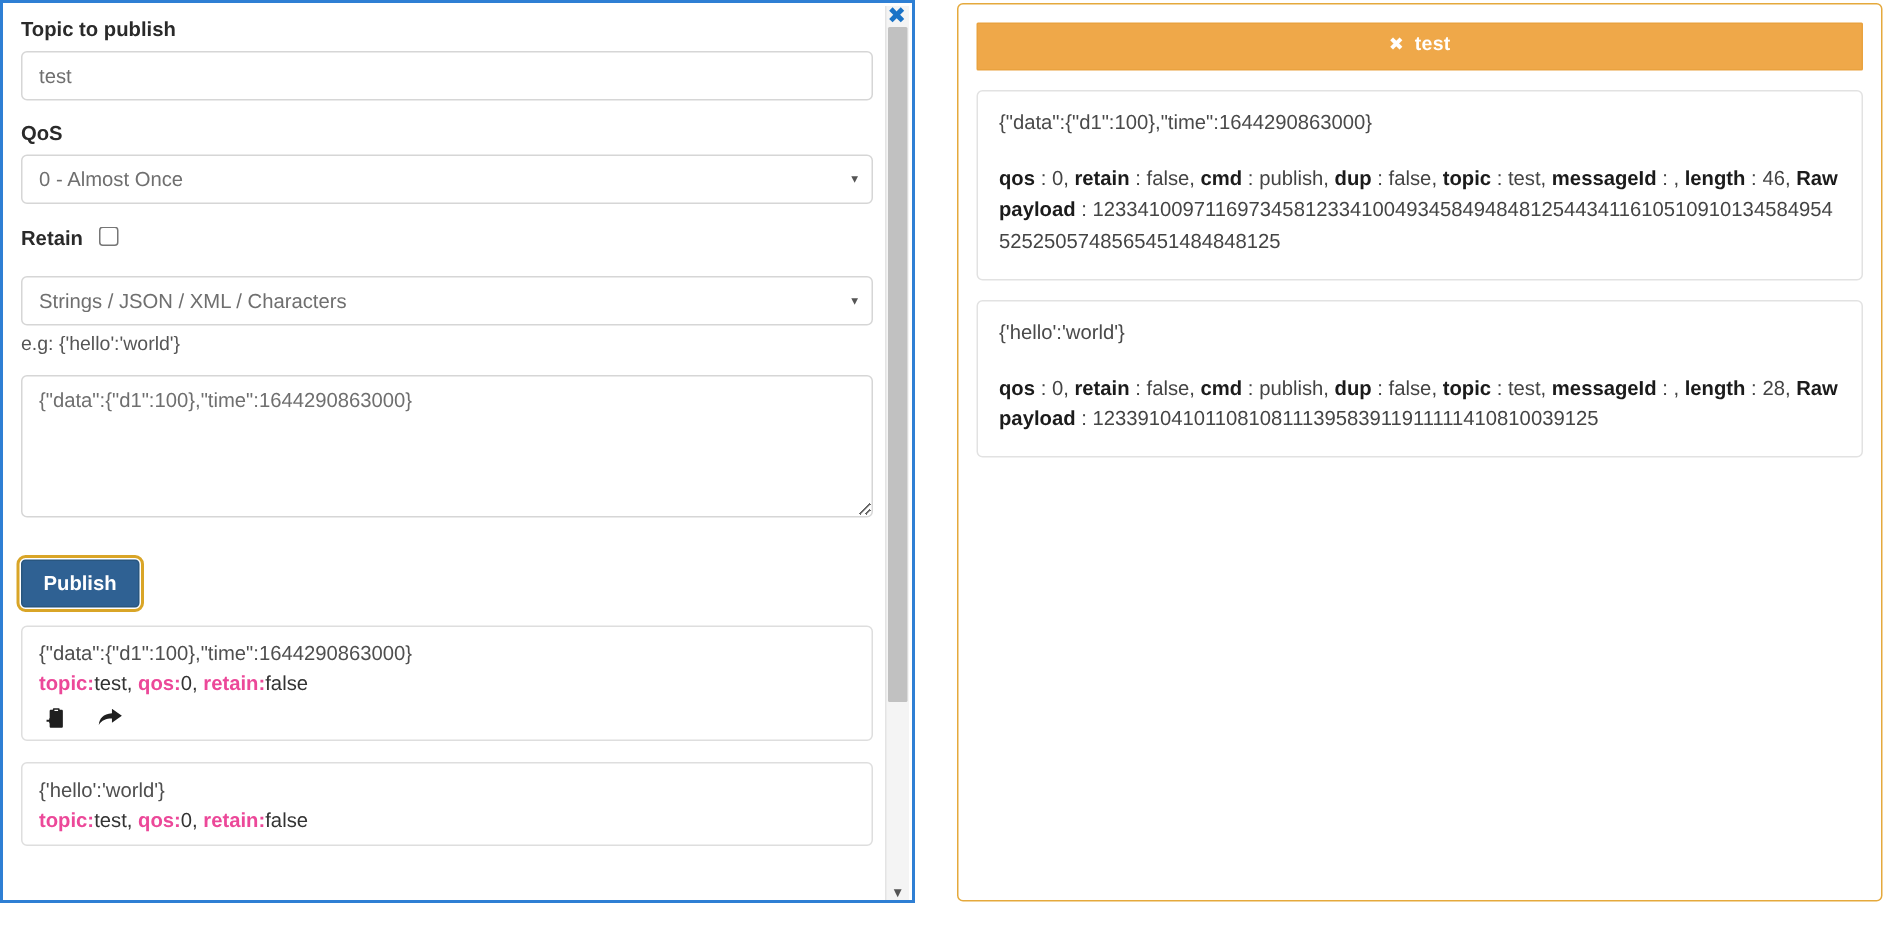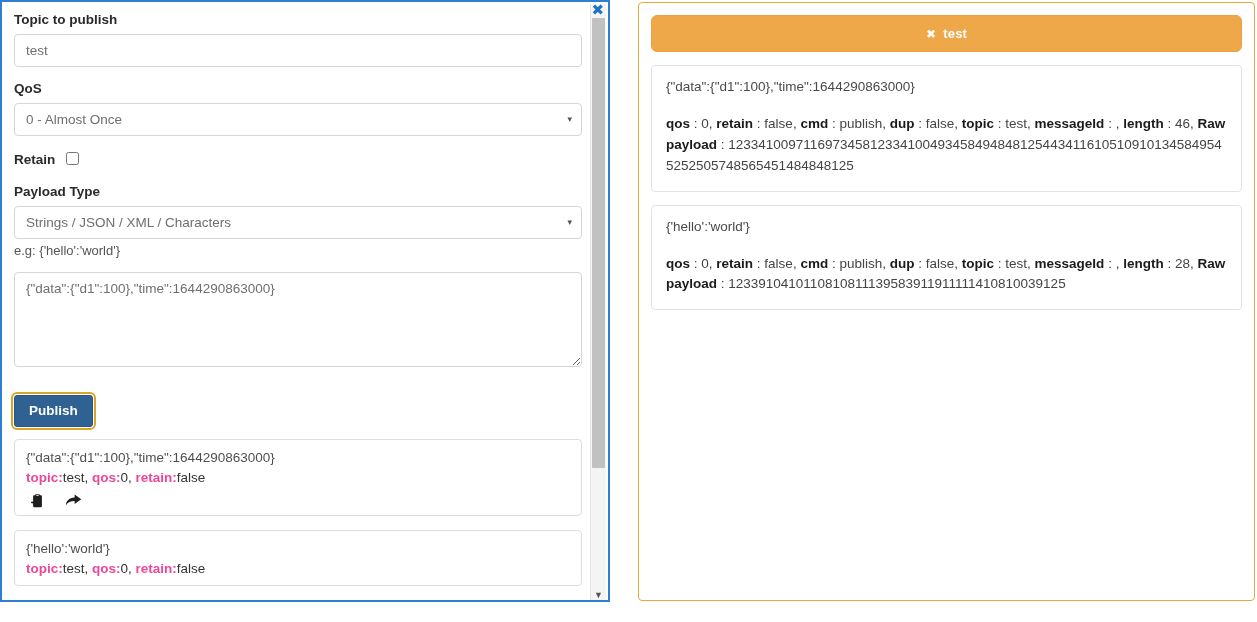--- a/index.html
+++ b/index.html
@@ -208,26 +208,26 @@
     border-radius: 4px;
     background: #ffffff;
     padding: 12px 12px 12px 12px;
     overflow: hidden;
   }
   .topic-header {
     box-sizing: border-box;
     width: 100%;
     background: #efa849;
     border: 1px solid #e9a23f;
-    border-radius: 6px;
+    border-radius: 1px;
     color: #ffffff;
     font-size: 13px;
     font-weight: bold;
     text-align: center;
-    padding: 10px 0 10px 0;
+    padding: 5px 0 10px 0;
     cursor: pointer;
     letter-spacing: 0.2px;
   }
   .topic-header .x-glyph {
     font-family: "DejaVu Sans", sans-serif;
     font-size: 12px;
     margin-right: 7px;
   }
   .msg-card {
     box-sizing: border-box;
@@ -279,21 +279,20 @@
     </div>
 
     
     <div class="form-group retain-row">
       <label class="field-label">Retain</label>
       <input class="checkbox-inline" type="checkbox" style="">
     </div>
 
     
     <div class="form-group">
-      <label class="field-label">Payload Type</label>
       <div class="select-wrap">
         <select class="form-control">
           <option>Strings / JSON / XML / Characters</option>
         </select>
         <span class="select-caret">▾</span>
       </div>
       <div class="hint">e.g: {'hello':'world'}</div>
     </div>
 
     

